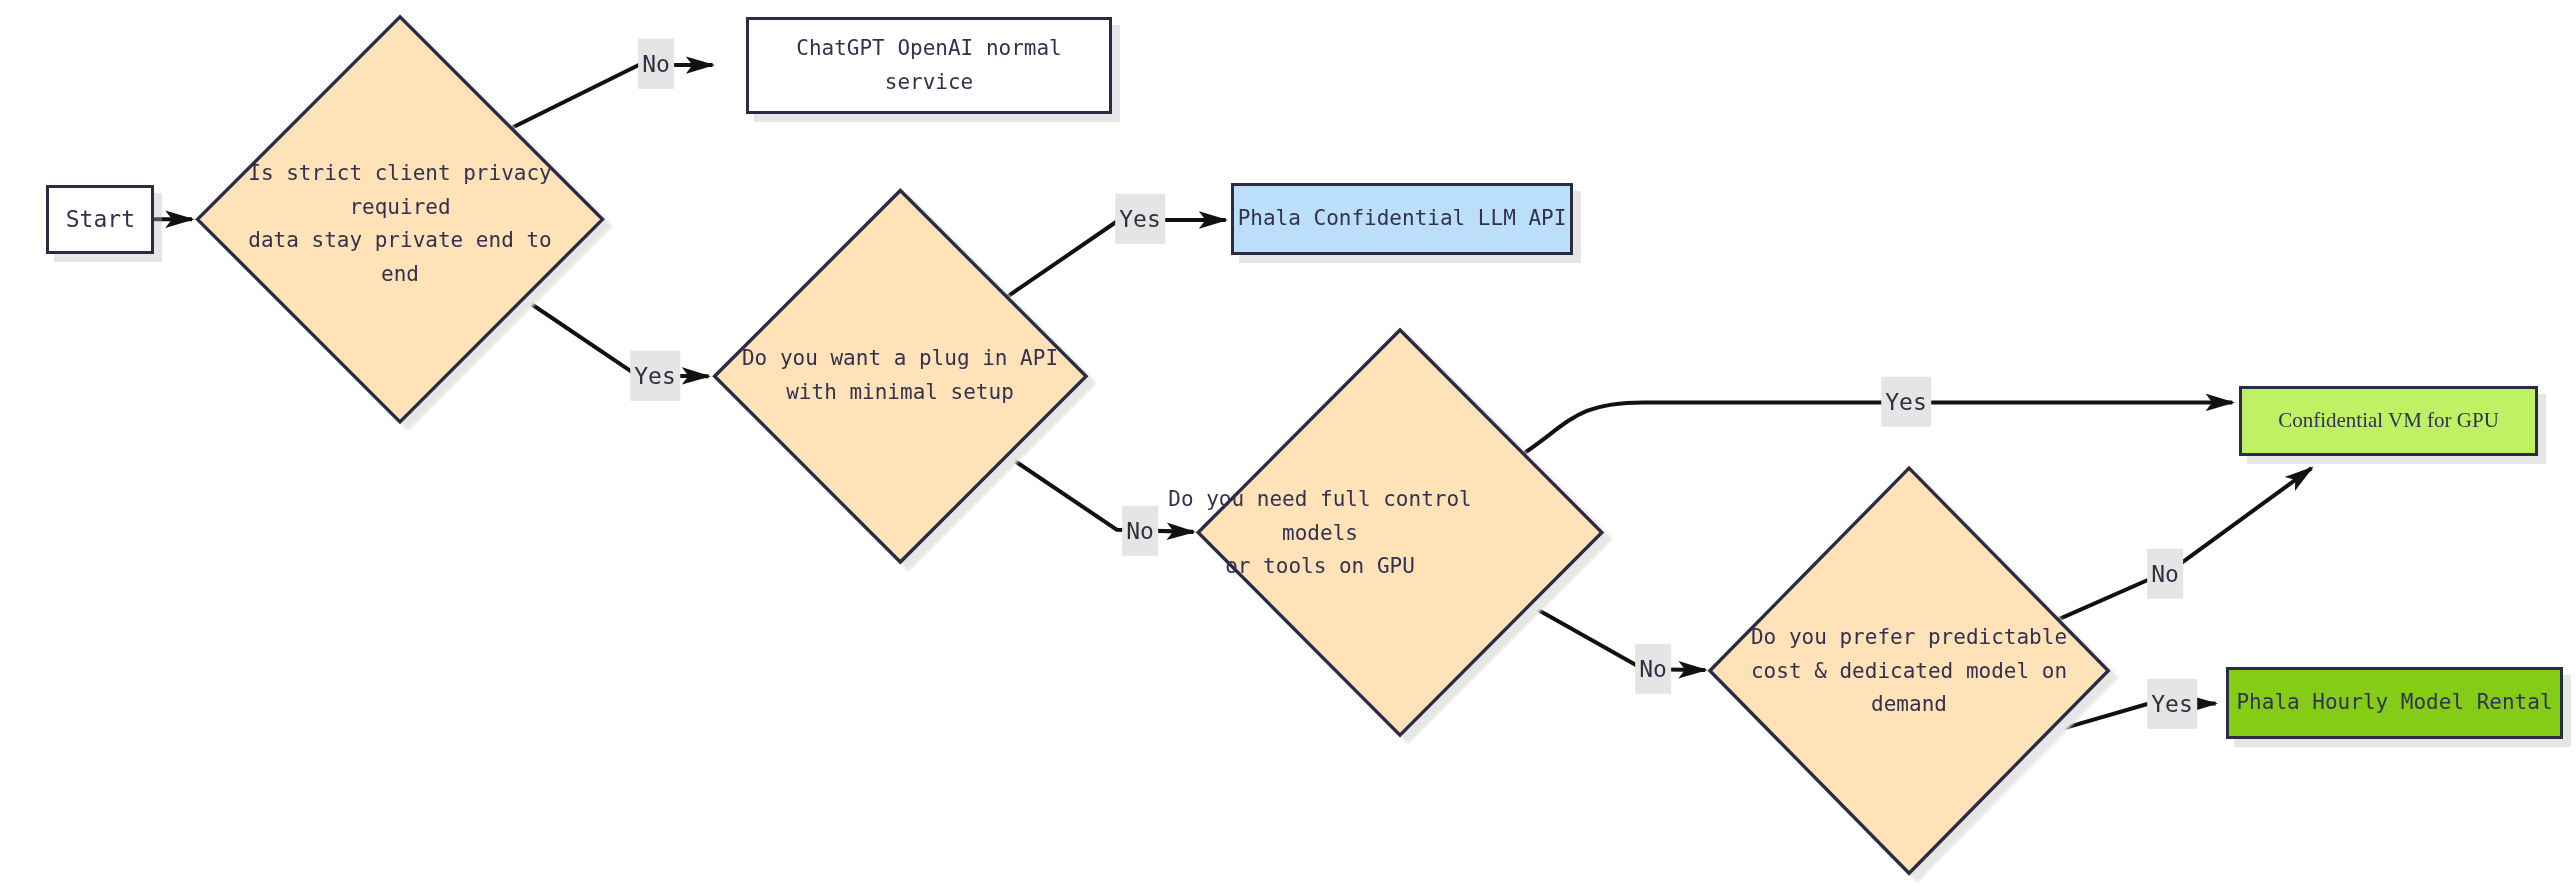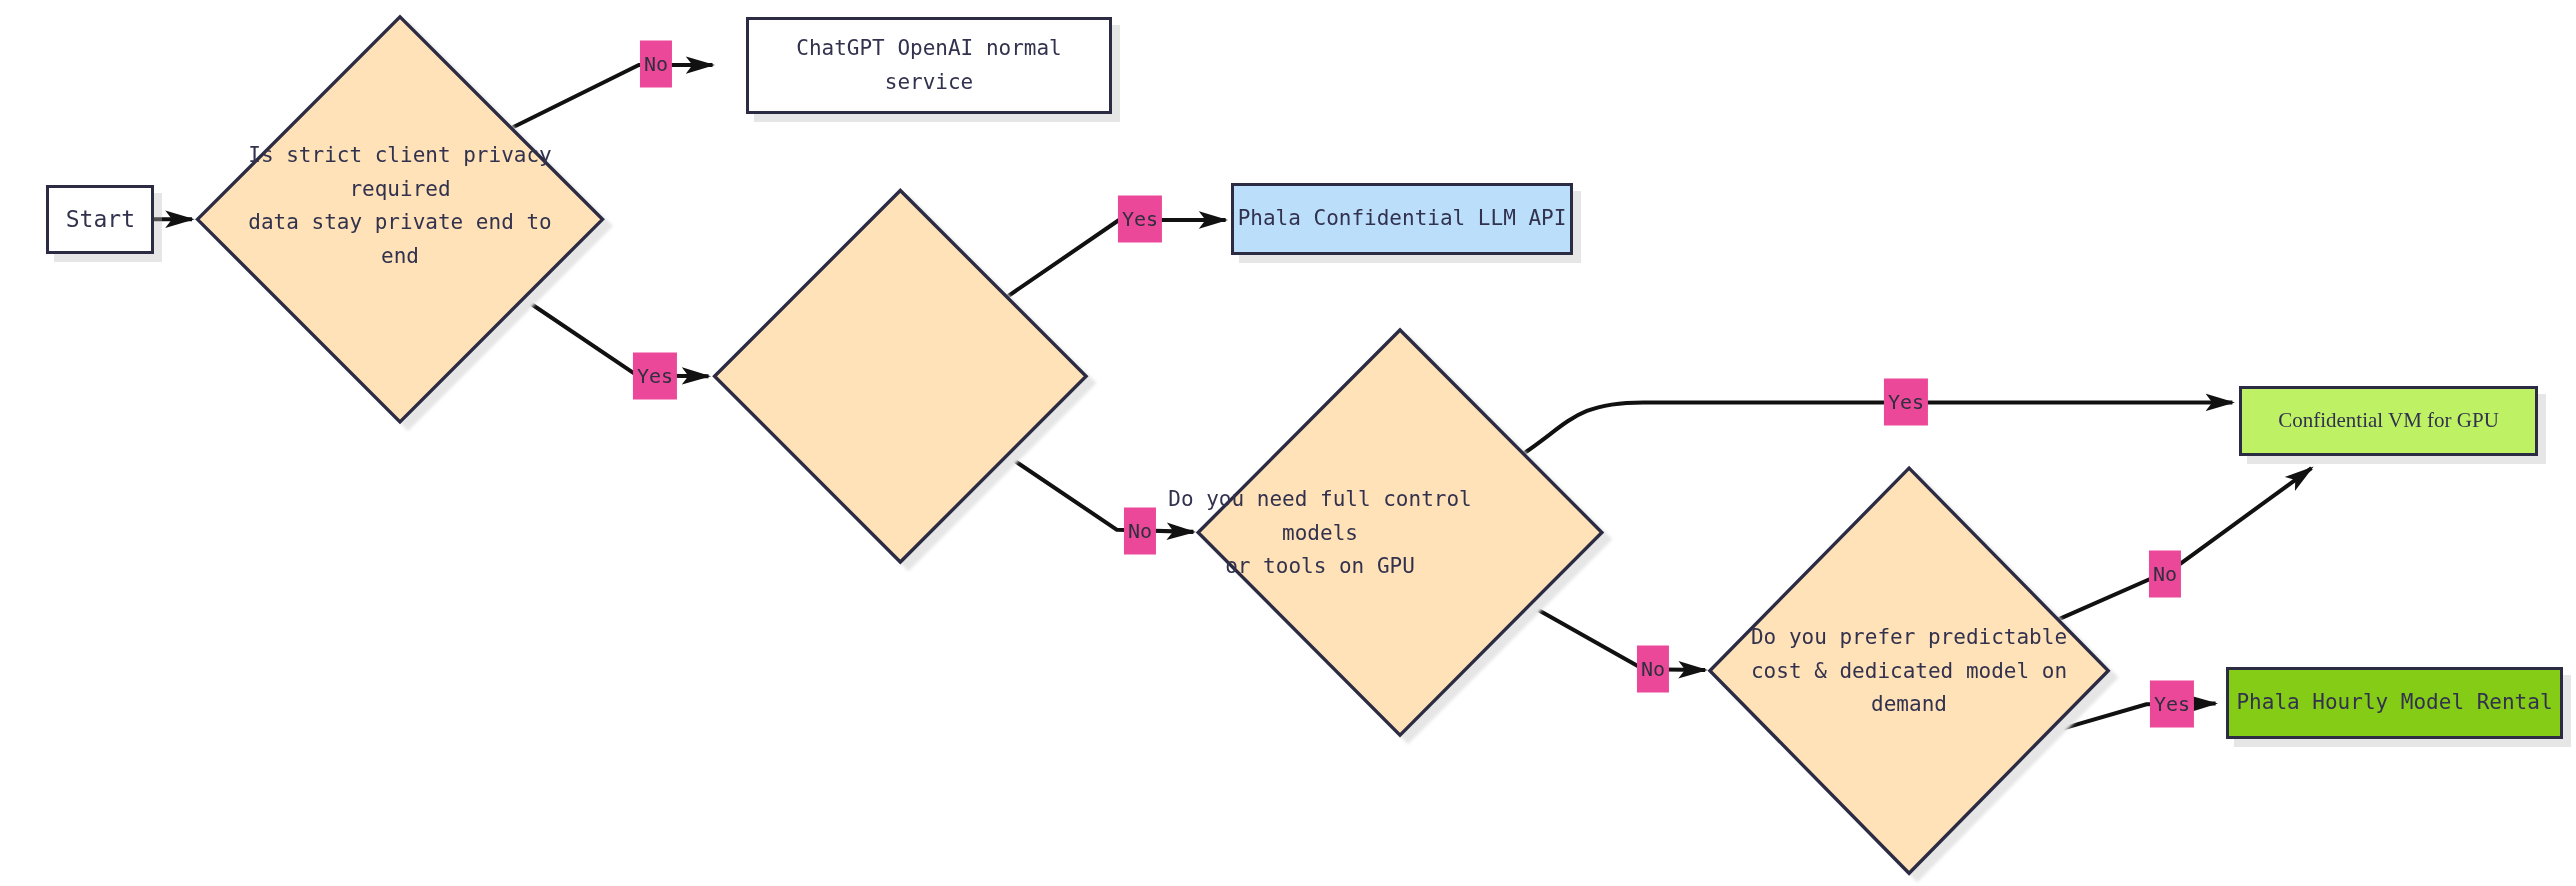--- a/index.html
+++ b/index.html
@@ -10,22 +10,22 @@
   .decision{fill:#FFE2B8;stroke:#2B2B44;stroke-width:5;filter:drop-shadow(12px 10px 2px #e6e6e6);}
   .node{position:absolute;display:flex;align-items:center;justify-content:center;text-align:center;
         border:3.4px solid #2B2B44;background:#ffffff;font-size:21px;line-height:1.6;
         white-space:pre-line;box-shadow:8px 8px 0 rgba(190,190,190,0.38);box-sizing:border-box;}
   .node.blue{background:#BBDEFB;}
   .node.green{background:#bef264;font-family:Liberation Serif, serif;}
   .node.orange{background:#84cc16;}
   .node.start{font-size:23px;}
   .dtext{position:absolute;transform:translate(-50%,-50%);text-align:center;font-size:21px;
          line-height:1.6;white-space:pre-line;pointer-events:none;}
-  .elabel{position:absolute;transform:translate(-50%,-50%);background:#ec4899;color:#2F2F3F;
-          font-size:20px;line-height:1.15;padding:12px 4px;text-align:center;}
+  .elabel{position:absolute;transform:translate(-50%,-50%);background:#e5e5e5;color:#2F2F3F;
+          font-size:23px;line-height:1.15;padding:12px 4px;text-align:center;}
 </style>
 </head>
 <body>
 
 <div id="canvas">
 
   <svg class="layer" viewBox="0 0 3840 1321">
     <defs>
       <marker id="arrow" markerUnits="userSpaceOnUse" markerWidth="44" markerHeight="32" viewBox="0 0 44 32" refX="40" refY="16" orient="auto">
         <path d="M0,3 L44,16 L0,29 L10,16 Z" fill="#111111"></path>
@@ -52,24 +52,26 @@
 
   <div class="node" style="left:718px;top:17px;width:366px;height:97px;margin-left:28px;">ChatGPT OpenAI normal
 service</div>
 
   <div class="node blue" style="left:1231px;top:183px;width:342px;height:72px;">Phala Confidential LLM API</div>
 
   <div class="node green" style="left:2239px;top:386px;width:299px;height:70px;">Confidential VM for GPU</div>
 
   <div class="node orange" style="left:2226px;top:667px;width:337px;height:72px;">Phala Hourly Model Rental</div>
 
-  <div class="dtext" style="left:400px;top:206px;width:362px;">Is strict client privacy
+  <div class="dtext" style="left:400px;top:224px;width:362px;">Is strict client privacy
 required
 data stay private end to
 end</div>
+  <div class="dtext" style="left:900px;top:376px;width:376px;">Do you want a plug in API
+with minimal setup</div>
   <div class="dtext" style="left:1320px;top:533px;width:362px;">Do you need full control
 models
 or tools on GPU</div>
   <div class="dtext" style="left:1909px;top:671px;width:382px;">Do you prefer predictable
 cost &amp; dedicated model on
 demand</div>
 
   <div class="elabel" style="left:656px;top:64px;">No</div>
   <div class="elabel" style="left:655px;top:376px;">Yes</div>
   <div class="elabel" style="left:1140px;top:219px;">Yes</div>

